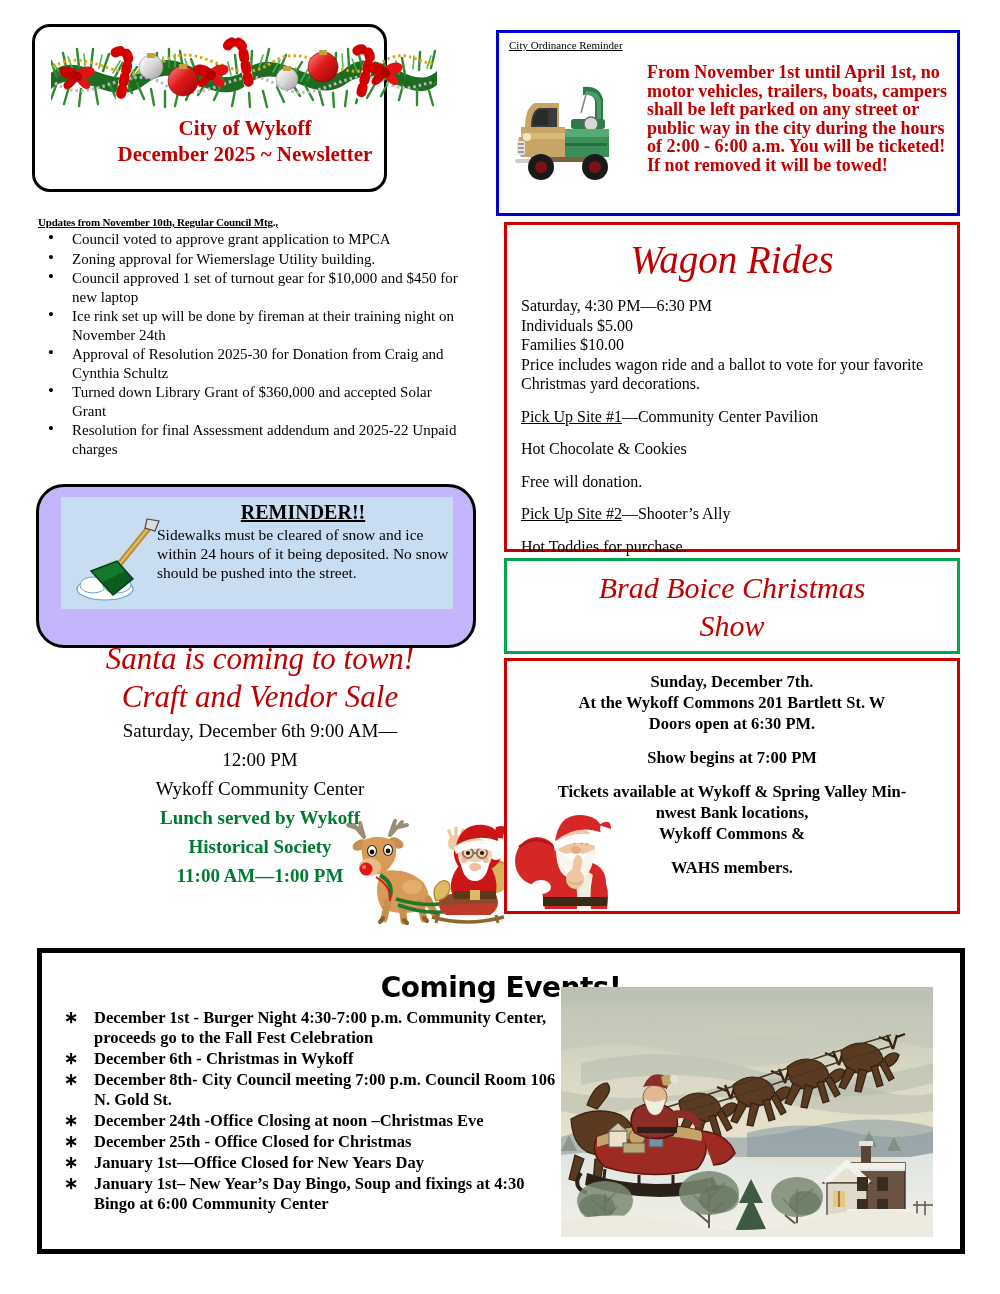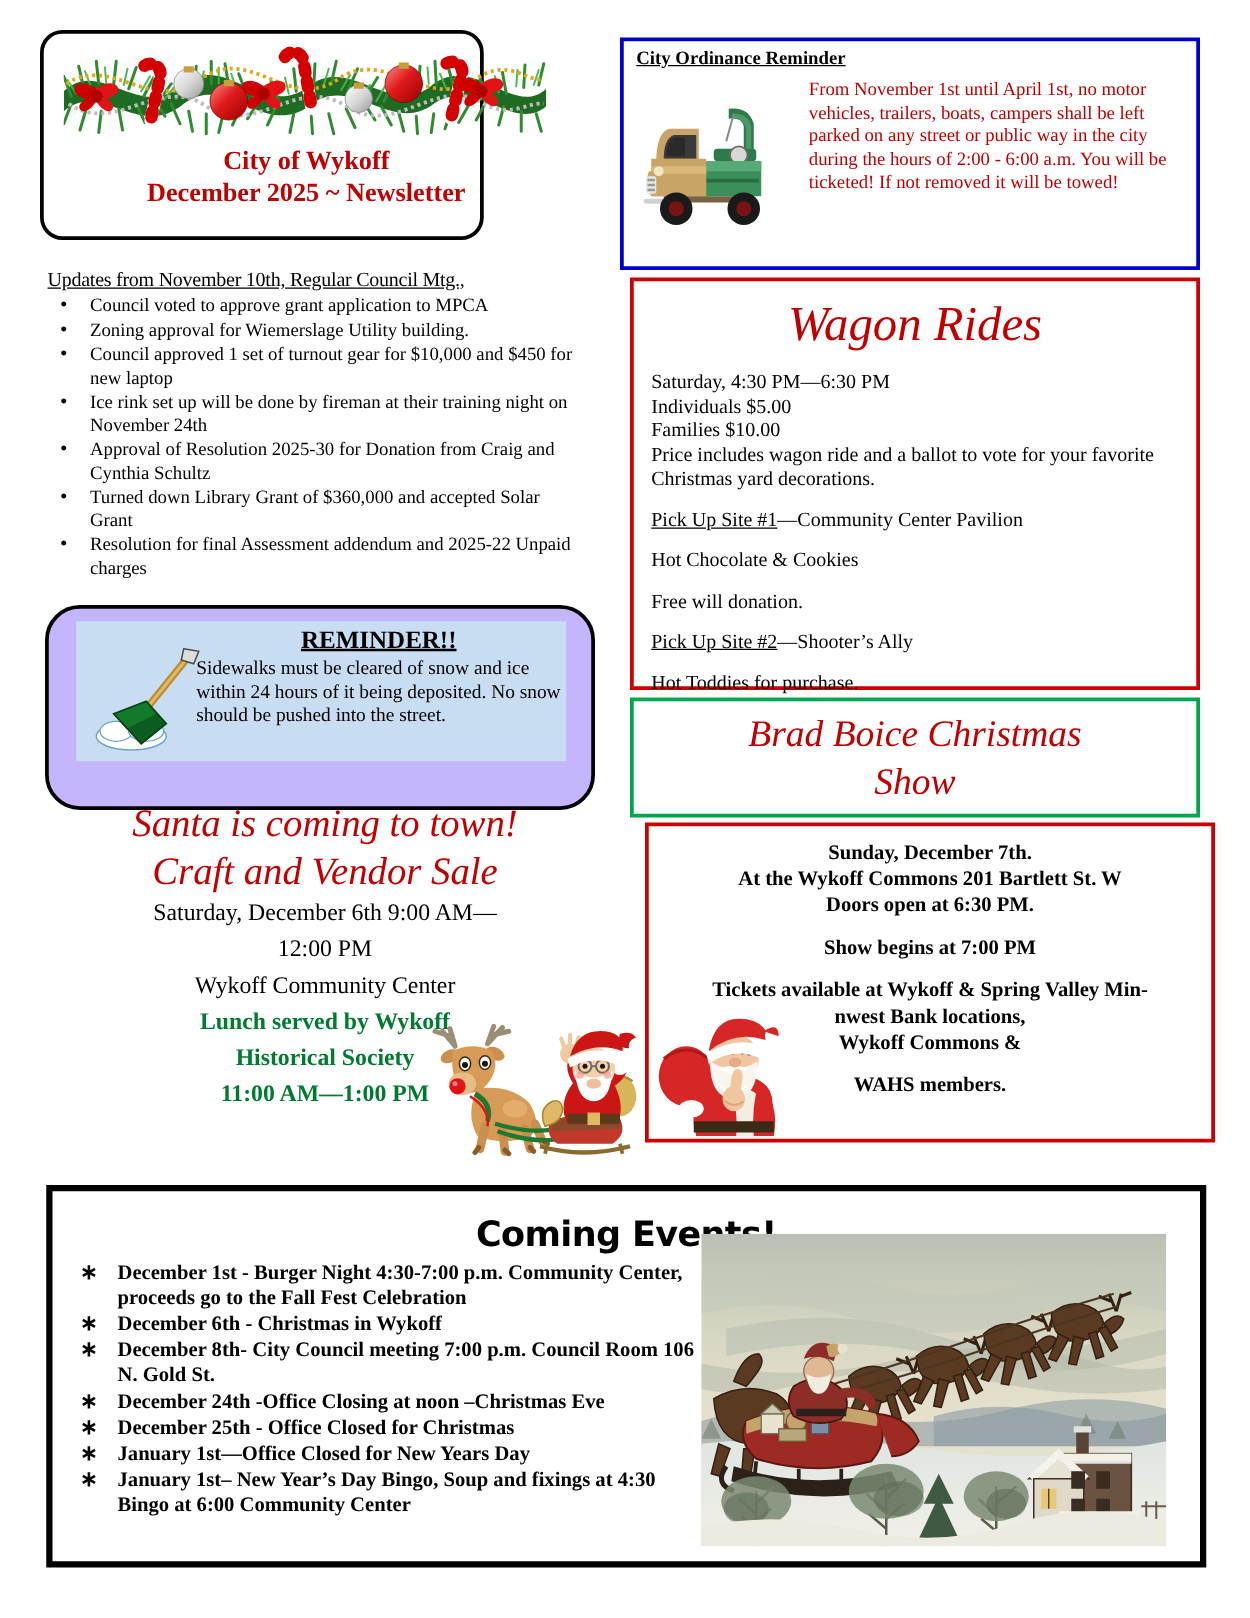--- a/index.html
+++ b/index.html
@@ -24,21 +24,21 @@
   #garland{position:absolute;left:16px;top:10px;width:386px;height:72px;}
   #masthead-title{
     position:absolute;left:0;top:88px;width:420px;
     text-align:center;color:#C00000;font-weight:bold;
     font-size:21px;line-height:26px;
   }
 
   
   #council{left:38px;top:216px;width:430px;}
   #council-heading{
-    font-weight:normal;font-size:16px;text-decoration:underline;
+    font-weight:bold;font-size:11px;text-decoration:underline;
     margin-bottom:2px;letter-spacing:-0.2px;
   }
   #council ul{margin:0;padding:0;list-style:none;}
   #council li{
     position:relative;padding-left:34px;font-size:15px;line-height:18.5px;
     margin-bottom:1px;
   }
   #council li::before{
     content:"\2022";position:absolute;left:10px;top:-1px;font-size:17px;
   }
@@ -72,27 +72,27 @@
   #santa-body{text-align:center;font-size:19px;line-height:29px;}
   #santa-body .g{color:#007A2F;font-weight:bold;}
   #santa-clip{position:absolute;left:300px;top:165px;width:180px;height:120px;}
 
   
   #ordinance{
     left:496px;top:30px;width:464px;height:186px;
     border:3px solid #0000CC;background:#fff;box-sizing:border-box;
   }
   #ord-heading{
-    position:absolute;left:10px;top:6px;font-weight:bold;font-size:15px;
+    position:absolute;left:10px;top:6px;font-weight:normal;font-size:11px;
     text-decoration:underline;
   }
   #tow-truck{position:absolute;left:12px;top:38px;width:124px;height:118px;}
   #ord-text{
     position:absolute;left:148px;top:30px;width:302px;
-    color:#C00000;font-weight:normal;font-size:15px;line-height:18.5px;
+    color:#C00000;font-weight:bold;font-size:18px;line-height:18.5px;
   }
 
   
   #wagon{
     left:504px;top:222px;width:456px;height:330px;
     border:3px solid #CC0000;background:#fff;box-sizing:border-box;
   }
   #wagon-title{
     text-align:center;color:#C00000;font-style:italic;font-size:39px;
     margin-top:12px;
@@ -106,21 +106,21 @@
   #bb-title-box{
     left:504px;top:558px;width:456px;height:96px;
     border:3px solid #00A550;background:#fff;box-sizing:border-box;
   }
   #bb-title{
     text-align:center;color:#C00000;font-style:italic;font-size:30px;
     line-height:38px;margin-top:8px;
   }
   #bb-body-box{
     left:504px;top:658px;width:456px;height:256px;
-    border:3px solid #CC0000;background:#fff;box-sizing:border-box;margin-left:12px;
+    border:3px solid #CC0000;background:#fff;box-sizing:border-box;
   }
   #bb-body{
     padding:10px 14px 0 14px;text-align:center;font-weight:bold;
     font-size:16.5px;line-height:21px;
   }
   #bb-body .sp{margin-top:13px;}
   #santa-photo{position:absolute;left:6px;top:152px;width:120px;height:96px;}
 
   
   #events-box{

